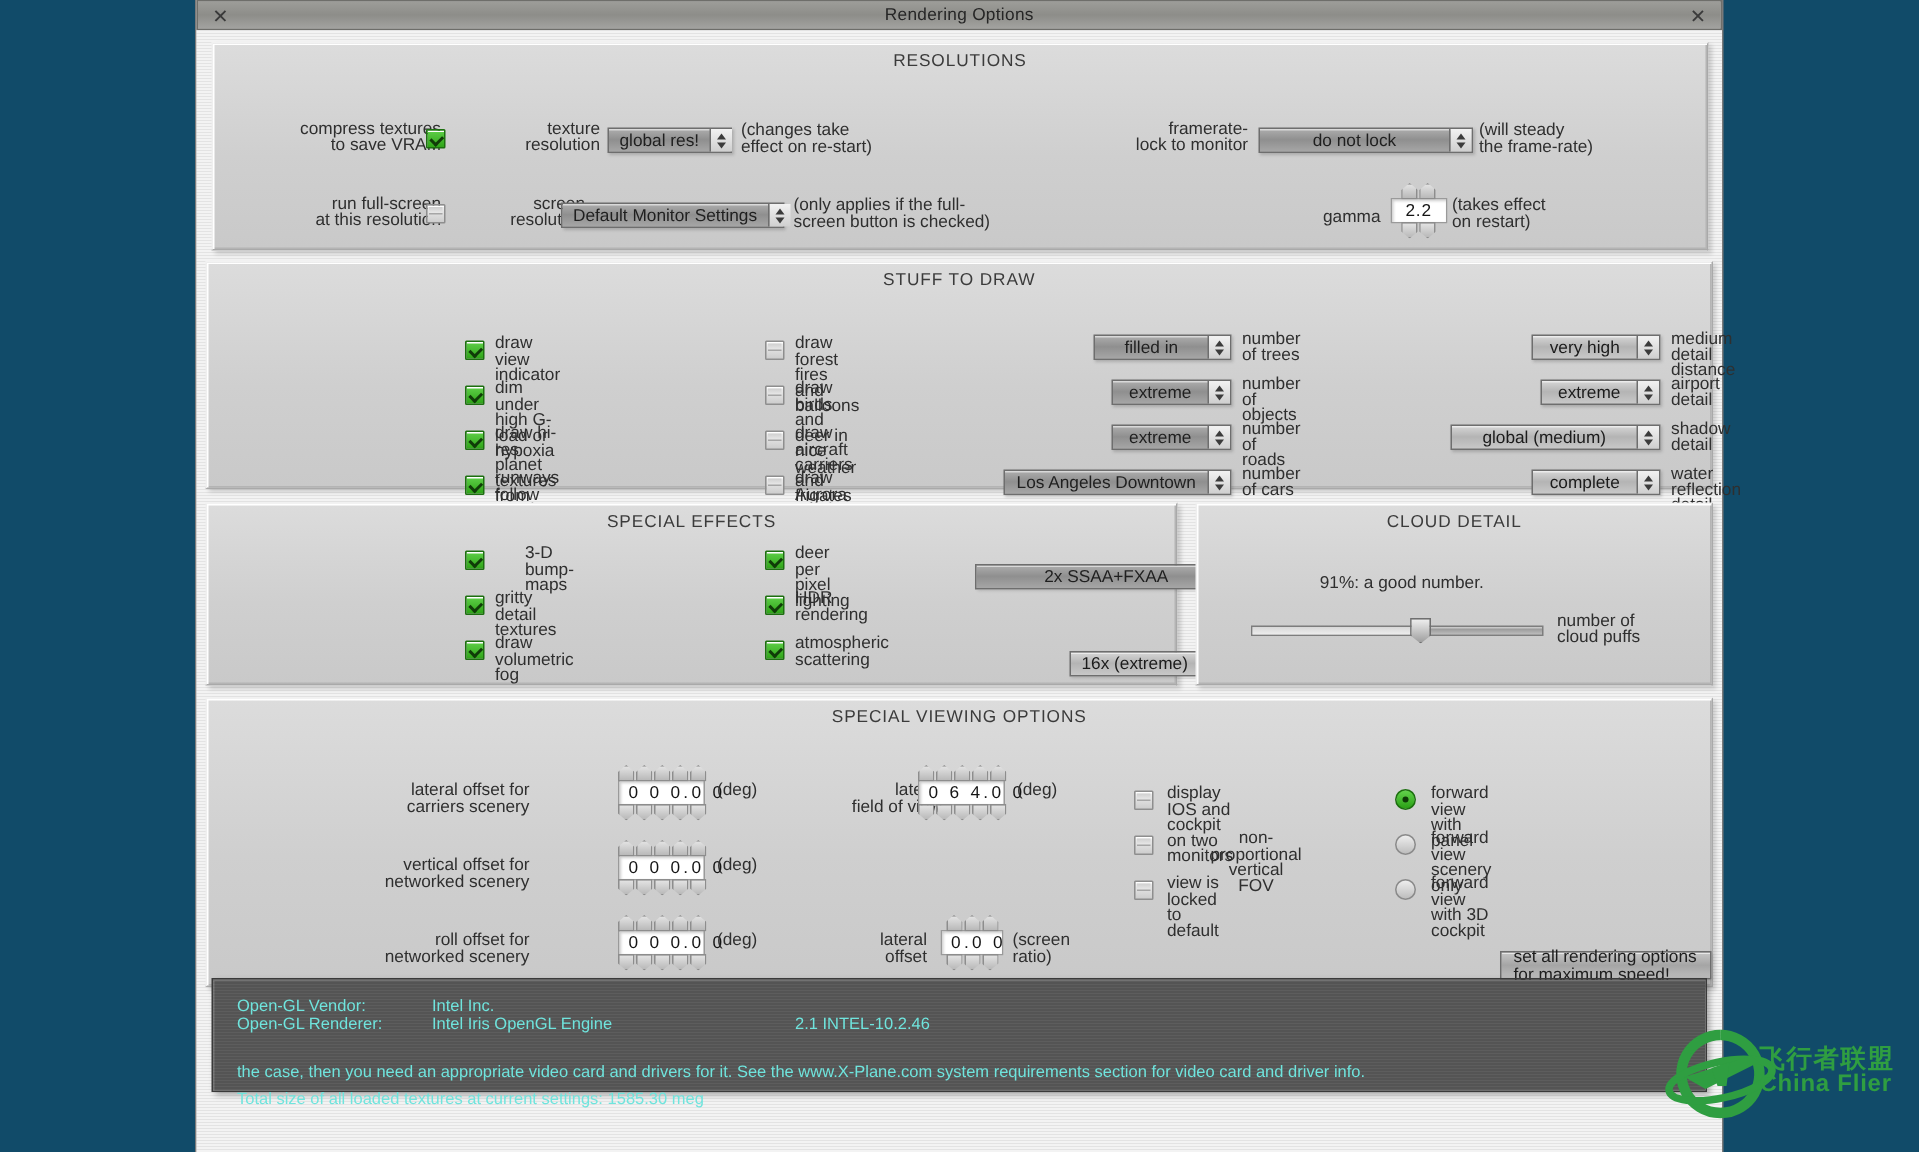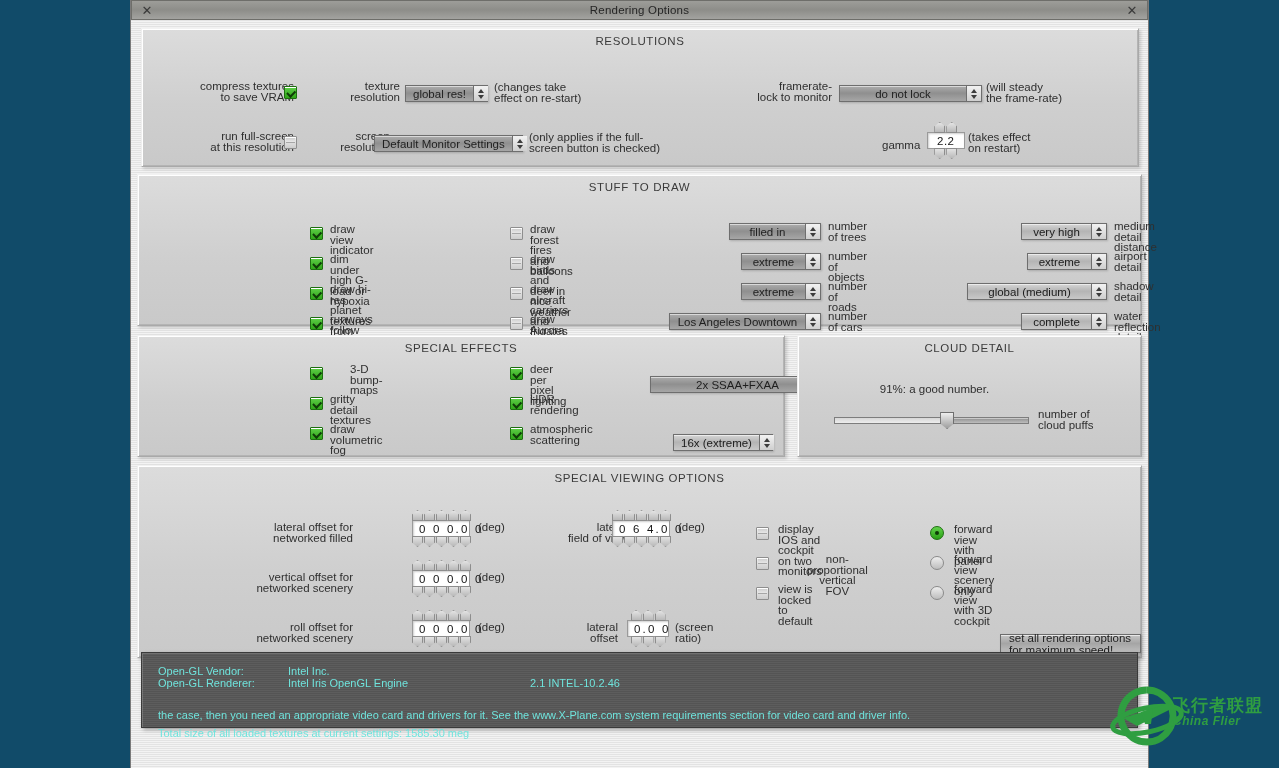--- a/index.html
+++ b/index.html
@@ -170,21 +170,21 @@
     position:absolute; left:141px; top:652px; width:997px; height:76px;
     background:repeating-linear-gradient(180deg,#545454 0px,#545454 1px,#5d5d5d 1px,#5d5d5d 2px);
     border:1px solid #3a3a3a;
     box-shadow:1px 1px 0 rgba(255,255,255,.18) inset, 2px 2px 4px rgba(0,0,0,.3);
   }
   .fx{ position:absolute; color:#6fe4dd; font-size:11px; line-height:12px; }
 
   
   .wm{ position:absolute; right:4px; bottom:10px; width:168px; height:76px; pointer-events:none; }
   .wm .cn{ position:absolute; left:66px; top:12px; font-size:17px; color:#2f9e41; font-weight:bold; letter-spacing:1px; }
-  .wm .en{ position:absolute; left:66px; top:32px; font-size:12px; color:#2f9e41; font-weight:bold; letter-spacing:.5px;font-style:italic; }
+  .wm .en{ position:absolute; left:66px; top:32px; font-size:16px; color:#2f9e41; font-weight:bold; letter-spacing:.5px; }
 </style>
 </head>
 <body>
 
 <div id="root">
 
   <div class="window">
 
     <div class="titlebar">
       <div class="tb-close l">✕</div>
@@ -448,21 +448,21 @@
         <div class="pop" style="position:absolute; left:512px; top:40px; width:190px;">
           <div class="txt">2x SSAA+FXAA</div>
           <div class="arrows">
               <div class="tri-u"></div>
               <div class="tri-d"></div>
             </div>
         </div>
         <div class="lbl" style="position:absolute; left:710px; top:38px; white-space:pre-line;">HDR anti-
 aliasing</div>
 
-        <div class="pop light" style="position:absolute; left:535px; top:98px; width:100px;">
+        <div class="pop light" style="position:absolute; left:575px; top:98px; width:100px;">
           <div class="txt">16x (extreme)</div>
           <div class="arrows">
               <div class="tri-u"></div>
               <div class="tri-d"></div>
             </div>
         </div>
         <div class="lbl" style="position:absolute; left:665px; top:96px; white-space:pre-line;">anisotropic-
 filter level</div>
       </div>
 
@@ -477,21 +477,21 @@
         <div class="lbl" style="position:absolute; left:240px; top:73px; white-space:pre-line;">number of
 cloud puffs</div>
       </div>
 
       <div class="panel" style="left:6px; top:445px; width:1005px; height:193px;">
         <div class="panel-title">SPECIAL VIEWING OPTIONS</div>
 
         <div id="sv-steppers" style="position: absolute; left: 0px; top: 0px;">
             <div style="position: absolute; left: 0px; top: 44px;">
               <div class="lbl r" style="position: absolute; left: 0px; width: 215px; top: 12px; white-space: pre-line;">lateral offset for
-networked filled</div>
+carriers scenery</div>
               <div class="stepper" style="position: absolute; left: 274px; top: 0px;">
                 <div class="arrrow up">
                   <div class="cap u"></div>
                   <div class="cap u"></div>
                   <div class="cap u"></div>
                   <div class="cap u"></div>
                   <div class="cap u"></div>
                 </div>
                 <div class="field" style="width:58px;">0 0 0.0 0</div>
                 <div class="arrrow dn">

